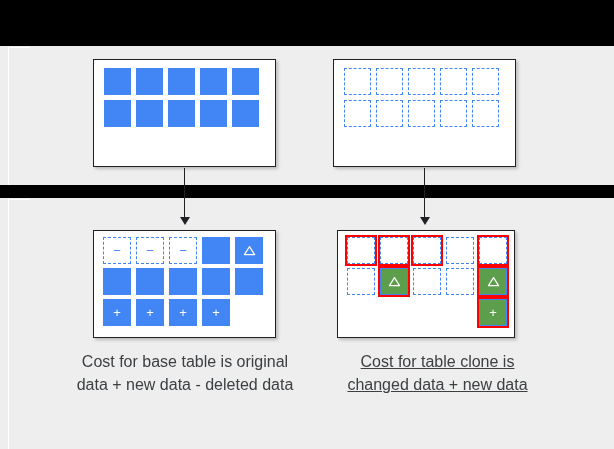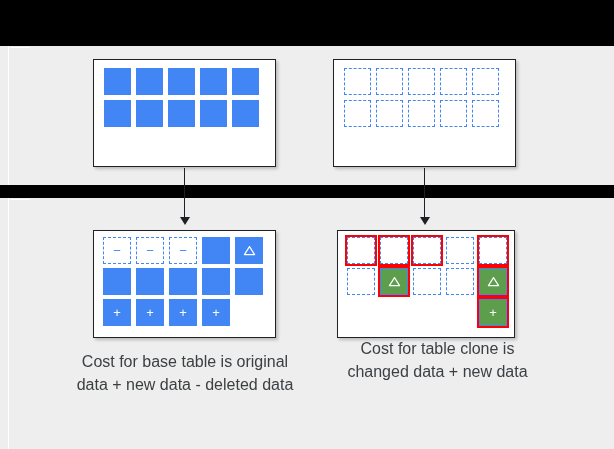--- a/index.html
+++ b/index.html
@@ -233,13 +233,13 @@
         <path d="M6.5 1.6 L11.6 9.6 L1.4 9.6 Z" fill="none" stroke="#ffffff" stroke-width="1.2" stroke-linejoin="round"></path>
       </svg>
     </div>
     <div class="cell green redring" style="left: 141px; top: 68px; width: 28px; height: 27px; z-index: 2;">
       <span class="glyph-plus-white">+</span>
     </div>
   </div>
 
 <div class="caption" id="caption-base" style="left:70px; top:350px; width:230px;">Cost for base table is original data + new data - deleted data</div>
 
-<div class="caption" id="caption-clone" style="left:330px; top:337px; width:215px;">Cost for table clone is changed data + new data</div>
+<div class="caption" id="caption-clone" style="left:330px; top:350px; width:215px;text-decoration:underline;">Cost for table clone is changed data + new data</div>
 
 </body></html>

